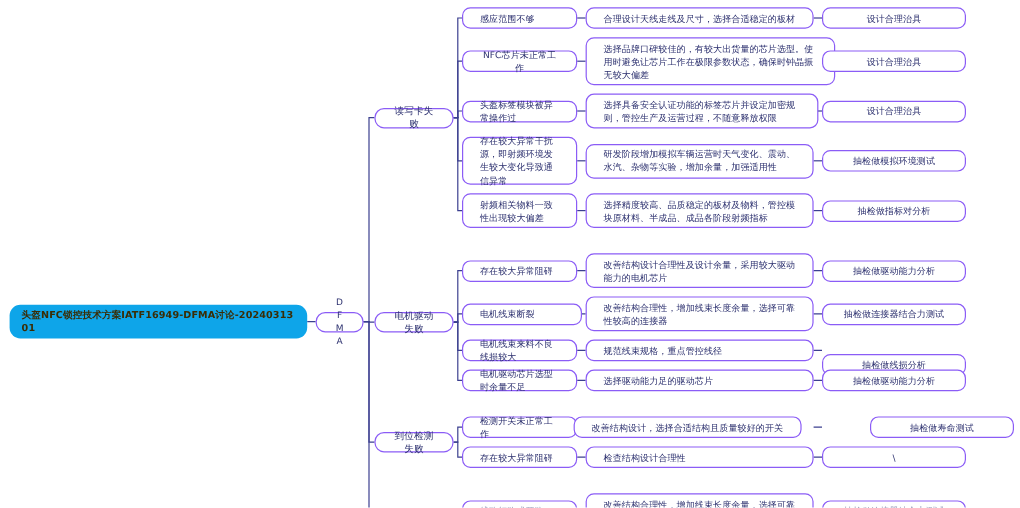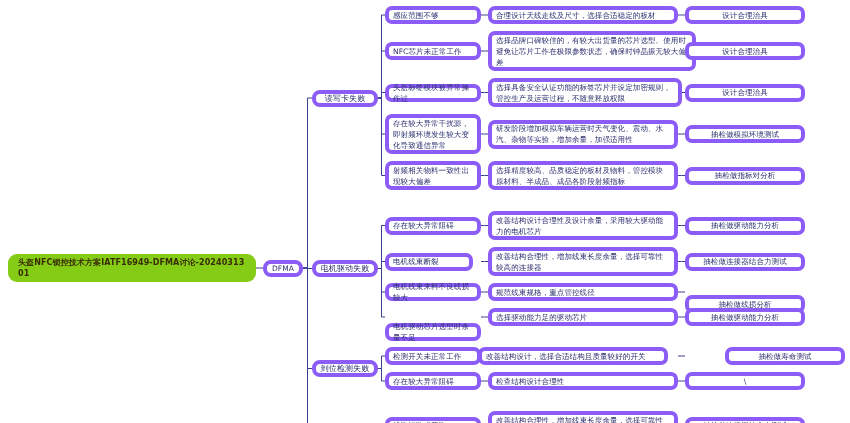--- a/index.html
+++ b/index.html
@@ -5,36 +5,36 @@
   html,body{margin:0;padding:0;background:#ffffff;}
   body{
     font-family:"DejaVu Sans","Liberation Sans",sans-serif;
     width:850px;height:423px;overflow:hidden;position:relative;
   }
   #canvas{position:absolute;left:0;top:0;width:850px;height:423px;}
   svg.links{position:absolute;left:0;top:0;width:850px;height:423px;pointer-events:none;}
   .node{
     position:absolute;
     box-sizing:border-box;
-    border:4px solid #8b5cf6;
+    border:1px solid #8b5cf6;
     border-radius:7px;
     background:#ffffff;
     color:#2b2f6e;
     font-size:7.5px;
     line-height:11px;
     letter-spacing:0.1px;
-    padding:2px 4px;
+    padding:2px 14px;
     display:flex;
     align-items:center;
     white-space:pre-wrap;
     word-break:break-all;
   }
   .root{
     border:none;
-    background:#84cc16;
+    background:#0ea5e9;
     border-radius:9px;
     color:#3a2d05;
     font-size:8px;
     font-weight:bold;
     line-height:11px;
     padding:4px 10px;
     justify-content:flex-start;
     box-shadow:0 0 0 0 transparent;
   }
   .lvl2{font-size:8px;border-radius:8px;justify-content:center;text-align:center;}
@@ -104,27 +104,27 @@
     <div class="node lvl3" style="left: 385px; top: 114px; width: 96px; height: 40px;">存在较大异常干扰源，即射频环境发生较大变化导致通信异常</div>
     <div class="node lvl4" style="left: 488px; top: 119.5px; width: 190px; height: 29px;">研发阶段增加模拟车辆运营时天气变化、震动、水汽、杂物等实验，增加余量，加强适用性</div>
     <div class="node lvl5" style="left: 685px; top: 125px; width: 120px; height: 18px;">抽检做模拟环境测试</div>
     <div class="node lvl3" style="left: 385px; top: 161px; width: 96px; height: 29px;">射频相关物料一致性出现较大偏差</div>
     <div class="node lvl4" style="left: 488px; top: 161px; width: 190px; height: 29px;">选择精度较高、品质稳定的板材及物料，管控模块原材料、半成品、成品各阶段射频指标</div>
     <div class="node lvl5" style="left: 685px; top: 166.5px; width: 120px; height: 18px;">抽检做指标对分析</div>
     <div class="node lvl2" style="left: 312px; top: 89.5px; width: 66px; height: 17px;">读写卡失败</div>
     <div class="node lvl3" style="left: 385px; top: 216.5px; width: 96px; height: 18px;">存在较大异常阻碍</div>
     <div class="node lvl4" style="left: 488px; top: 211px; width: 190px; height: 29px;">改善结构设计合理性及设计余量，采用较大驱动能力的电机芯片</div>
     <div class="node lvl5" style="left: 685px; top: 216.5px; width: 120px; height: 18px;">抽检做驱动能力分析</div>
-    <div class="node lvl3" style="left: 385px; top: 252.5px; width: 88px; height: 18px;">电机线束断裂</div>
+    <div class="node lvl3" style="left: 385px; top: 252.5px; width: 100px; height: 18px;">电机线束断裂</div>
     <div class="node lvl4" style="left: 488px; top: 247px; width: 190px; height: 29px;">改善结构合理性，增加线束长度余量，选择可靠性较高的连接器</div>
     <div class="node lvl5" style="left: 685px; top: 252.5px; width: 120px; height: 18px;">抽检做连接器结合力测试</div>
     <div class="node lvl3" style="left: 385px; top: 283px; width: 96px; height: 18px;">电机线束来料不良线损较大</div>
     <div class="node lvl4" style="left: 488px; top: 283px; width: 190px; height: 18px;">规范线束规格，重点管控线径</div>
     <div class="node lvl5" style="left: 685px; top: 283px; width: 120px; height: 18px; margin-top: 12px;">抽检做线损分析</div>
-    <div class="node lvl3" style="left: 385px; top: 308px; width: 96px; height: 18px; margin-top: 15px;">电机驱动芯片选型时余量不足</div>
+    <div class="node lvl3" style="left: 385px; top: 308px; width: 96px; height: 18px;">电机驱动芯片选型时余量不足</div>
     <div class="node lvl4" style="left: 488px; top: 308px; width: 190px; height: 18px;">选择驱动能力足的驱动芯片</div>
     <div class="node lvl5" style="left: 685px; top: 308px; width: 120px; height: 18px;">抽检做驱动能力分析</div>
     <div class="node lvl2" style="left: 312px; top: 260px; width: 66px; height: 17px;">电机驱动失败</div>
     <div class="node lvl3" style="left: 385px; top: 347px; width: 96px; height: 18px;">检测开关未正常工作</div>
     <div class="node lvl4" style="left: 478px; top: 347px; width: 190px; height: 18px;">改善结构设计，选择合适结构且质量较好的开关</div>
     <div class="node lvl5" style="left: 685px; top: 347px; width: 120px; height: 18px; margin-left: 40px;">抽检做寿命测试</div>
     <div class="node lvl3" style="left: 385px; top: 372px; width: 96px; height: 18px;">存在较大异常阻碍</div>
     <div class="node lvl4" style="left: 488px; top: 372px; width: 190px; height: 18px;">检查结构设计合理性</div>
     <div class="node lvl5" style="left: 685px; top: 372px; width: 120px; height: 18px;">\</div>
     <div class="node lvl2" style="left: 312px; top: 360px; width: 66px; height: 17px;">到位检测失败</div>

